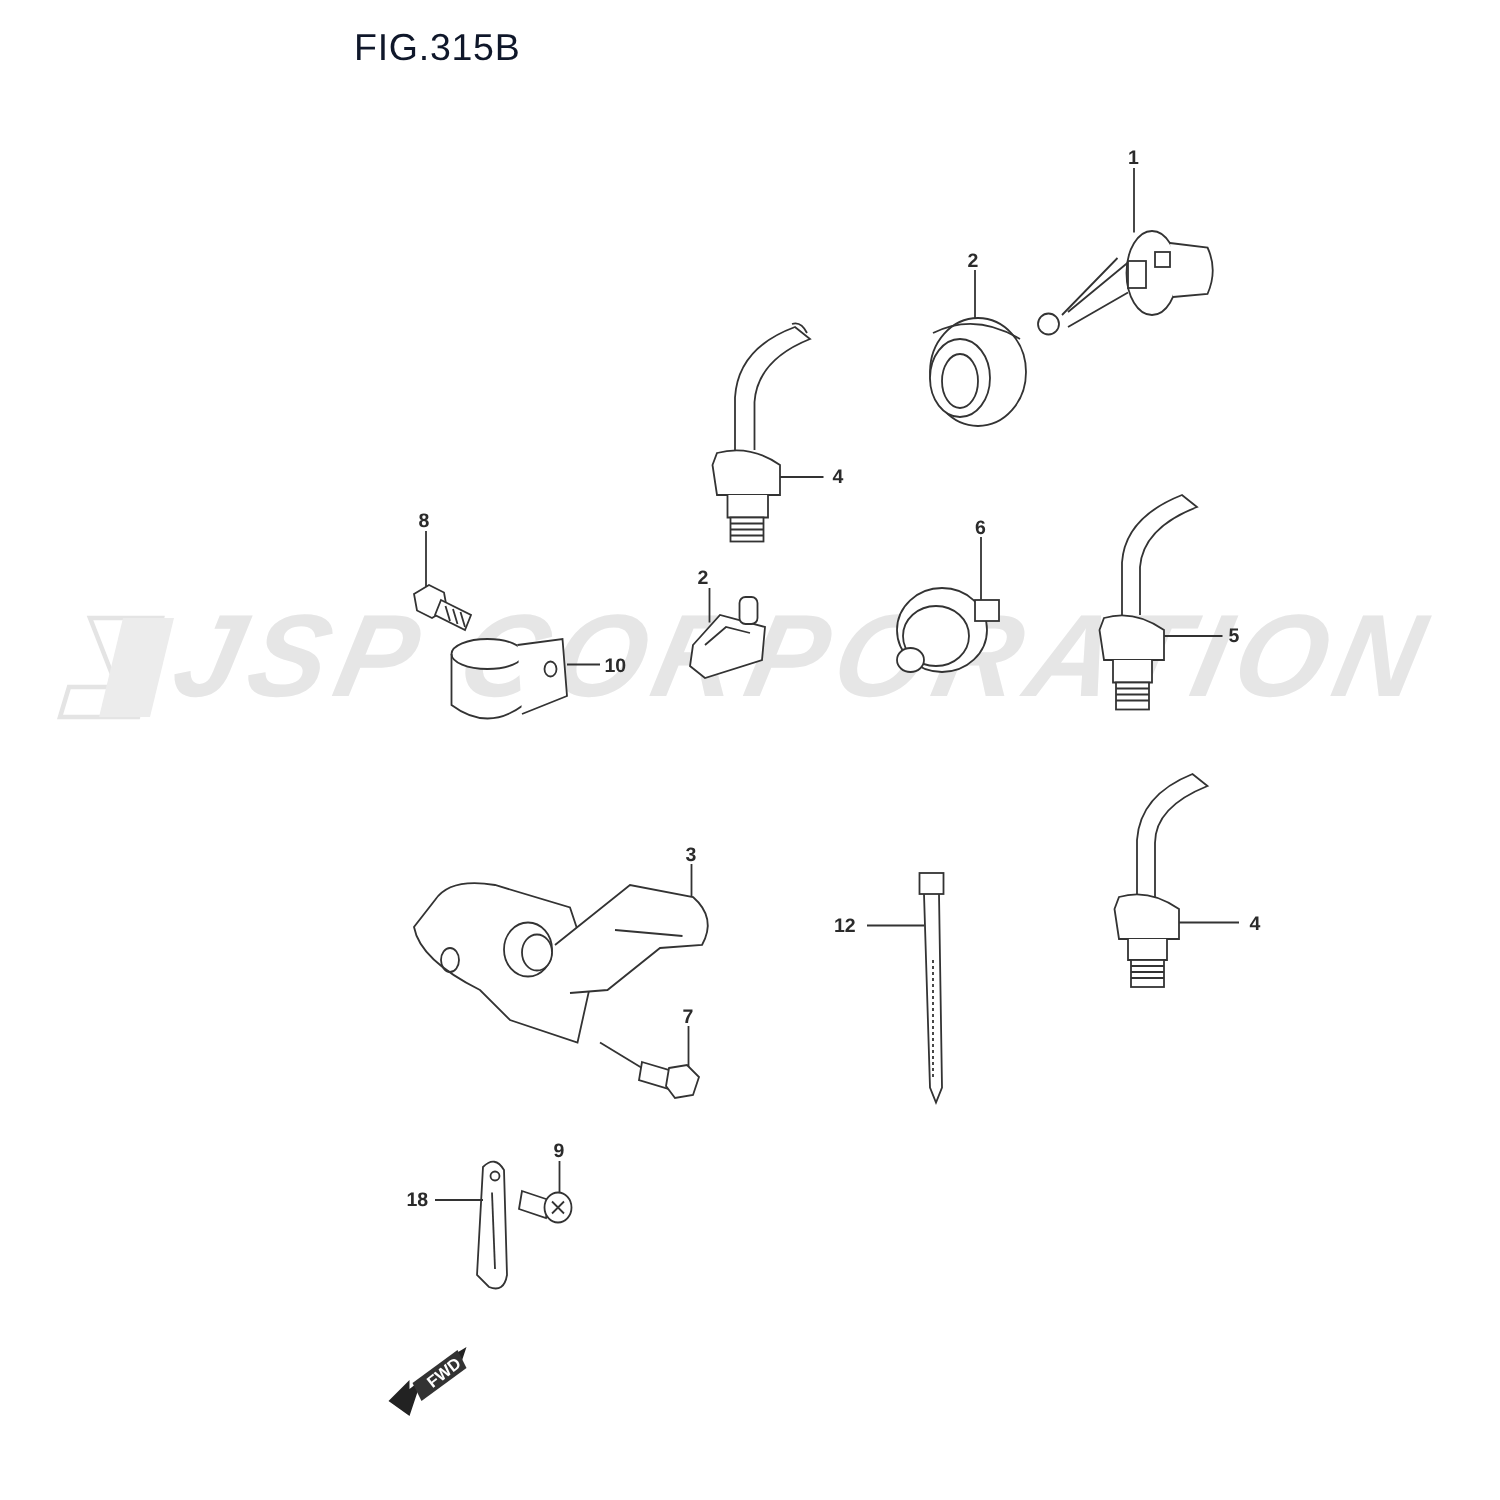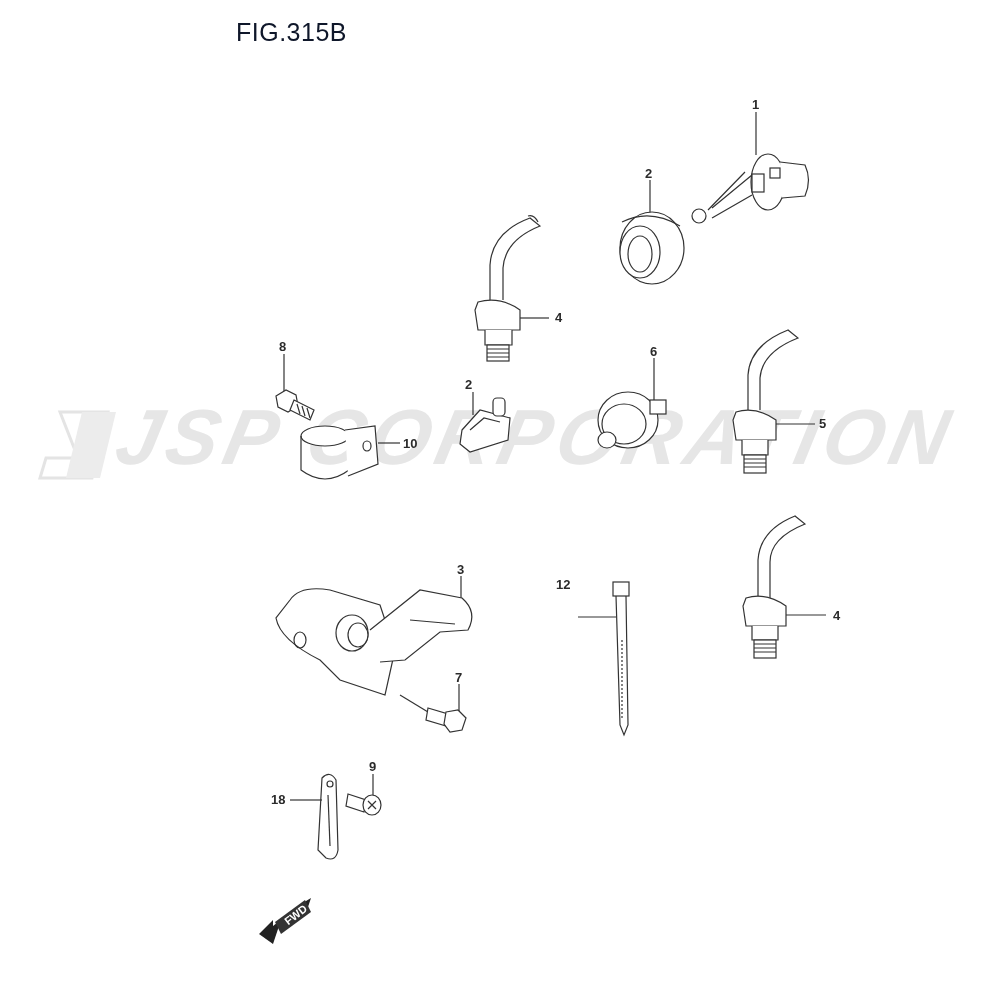--- a/index.html
+++ b/index.html
@@ -148,17 +148,17 @@
 
 <div class="lbl" style="left:752px;top:98px">1</div>
 <div class="lbl" style="left:645px;top:167px">2</div>
 <div class="lbl" style="left:555px;top:311px">4</div>
 <div class="lbl" style="left:279px;top:340px">8</div>
 <div class="lbl" style="left:465px;top:378px">2</div>
 <div class="lbl" style="left:650px;top:345px">6</div>
 <div class="lbl" style="left:403px;top:437px">10</div>
 <div class="lbl" style="left:819px;top:417px">5</div>
 <div class="lbl" style="left:457px;top:563px">3</div>
-<div class="lbl" style="left:556px;top:578px">12</div>
+<div class="lbl" style="left:556px;top:610px">12</div>
 <div class="lbl" style="left:833px;top:609px">4</div>
 <div class="lbl" style="left:455px;top:671px">7</div>
 <div class="lbl" style="left:369px;top:760px">9</div>
 <div class="lbl" style="left:271px;top:793px">18</div>
 
 </body></html>

